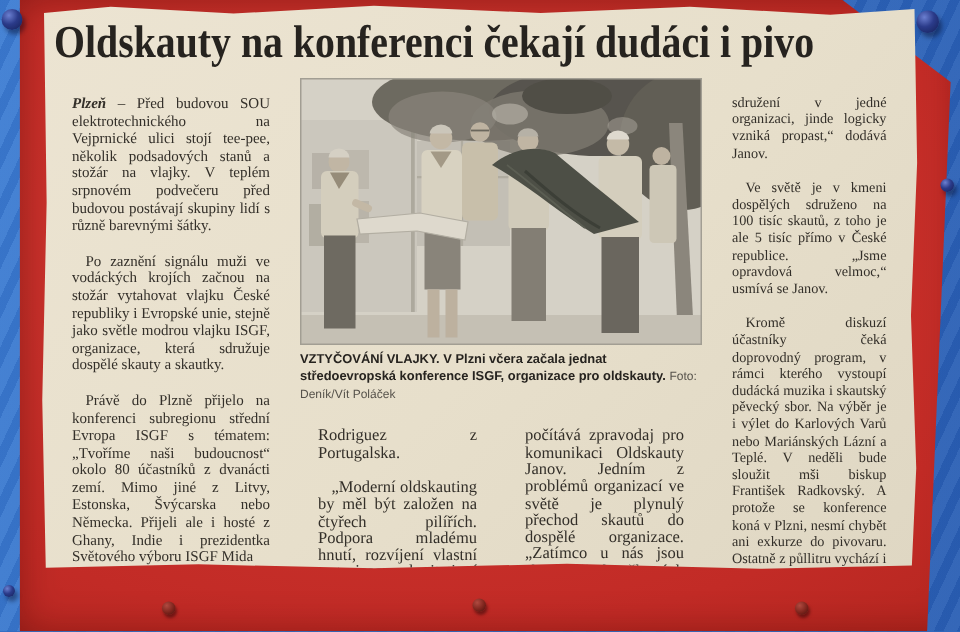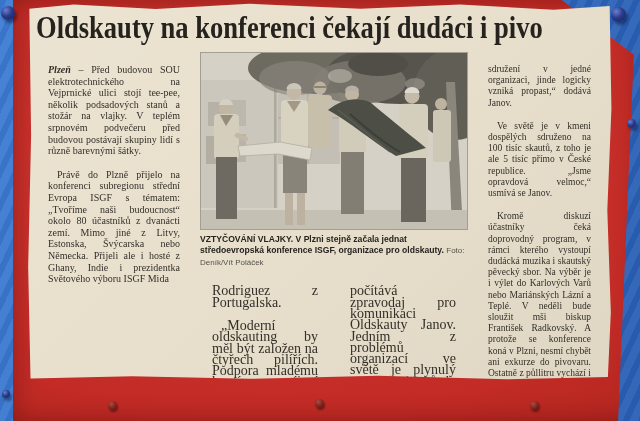--- a/index.html
+++ b/index.html
@@ -21,21 +21,21 @@
   h1.headline{font-family:"Liberation Serif", serif;font-weight:700;color:#26231f;
          font-size:30.5px;margin:2px 0 4px 0;white-space:nowrap;
          transform:scaleX(.87);transform-origin:0 50%;}
   .content{display:flex;gap:8px;margin-top:2px;}
   .col1{width:156px;flex:none;}
   .center{width:268px;flex:none;}
   .col4{flex:1;min-width:0;}
   p.np{margin:12px;text-align:justify;text-indent:9px;font-size:10px;line-height:11.6px;
        color:#332f29;}
   .col4 p.np{font-size:9.5px;line-height:11.2px;}
-  .subcol p.np{font-size:14px;line-height:11.3px;}
+  .subcol p.np{font-size:11px;line-height:11.3px;}
   .noindent{text-indent:0 !important;}
   .lead{font-weight:700;font-style:italic;}
   .byline{font-family:"Liberation Sans", sans-serif;font-size:8px;font-weight:700;
        letter-spacing:.8px;color:#33302a;border-bottom:1.2px solid #4a463f;
        padding-bottom:3px;margin:3px 0 8px 0;width:96%;}
   .photo{width:100%;height:178px;display:block;filter:saturate(.75) contrast(.97);}
   .caption{font-family:"Liberation Sans", sans-serif;font-size:8.6px;line-height:10.8px;
        color:#26231f;margin:4px 0 5px 0;}
   .cap-b{font-weight:700;}
   .credit{font-weight:400;font-size:8px;color:#56524b;}
@@ -62,20 +62,21 @@
 <div class="scene">
   <div class="board"></div>
 
   <div class="paper">
     <h1 class="headline">Oldskauty na konferenci čekají dudáci i pivo</h1>
 
     <div class="content">
 
       <div class="col1">
         <p class="np noindent"><span class="lead">Plzeň</span><span> – Před budovou SOU elektrotechnického na Vejprnické ulici stojí tee-pee, několik podsadových stanů a stožár na vlajky. V teplém srpnovém podvečeru před budovou postávají skupiny lidí s různě barevnými šátky.</span></p>
+        <p class="np">Po zaznění signálu muži ve vodáckých krojích začnou na stožár vytahovat vlajku České republiky i Evropské unie, stejně jako světle modrou vlajku ISGF, organizace, která sdružuje dospělé skauty a skautky.</p>
         <p class="np">Právě do Plzně přijelo na konferenci subregionu střední Evropa ISGF s tématem: „Tvoříme naši budoucnost“ okolo 80 účastníků z dvanácti zemí. Mimo jiné z Litvy, Estonska, Švýcarska nebo Německa. Přijeli ale i hosté z Ghany, Indie i prezidentka Světového výboru ISGF Mida</p>
       </div>
 
       <div class="center">
         <svg class="photo" viewBox="0 0 268 178" preserveAspectRatio="none" xmlns="http://www.w3.org/2000/svg">
           <rect width="268" height="178" fill="#d9d3c5"></rect>
           <g>
             <rect x="0" y="28" width="78" height="128" fill="#cfc9bb"></rect>
             <rect x="8" y="50" width="16" height="24" fill="#bab4a5"></rect>
             <rect x="30" y="48" width="16" height="26" fill="#c0baab"></rect>
@@ -131,21 +132,21 @@
             <path d="M128,58 C150,70 170,88 196,104 L226,96 C204,78 184,62 170,50 C156,44 140,48 128,58 Z" fill="#4b4e41"></path>
             <path d="M150,62 C166,76 182,90 200,100" stroke="#3a3d33" stroke-width="2" fill="none"></path>
             <path d="M138,58 C154,70 172,86 190,100" stroke="#5a5d4e" stroke-width="1.2" fill="none"></path>
           </g>
           <polygon points="38,94 80,90 112,96 110,108 78,102 40,104" fill="#e2dccb" stroke="#b5af9f" stroke-width="0.8"></polygon>
           <rect x="0.5" y="0.5" width="267" height="177" fill="none" stroke="#a59f90"></rect>
         </svg>
 
         <div class="caption">
           <span class="cap-b">VZTYČOVÁNÍ VLAJKY.</span>
-          <span class="cap-b">V Plzni stejně začala jednat středoevropská konference ISGF, organizace pro oldskauty.</span>
+          <span class="cap-b">V Plzni včera začala jednat středoevropská konference ISGF, organizace pro oldskauty.</span>
           <span class="credit">Foto: Deník/Vít Poláček</span>
         </div>
 
         <div class="subcols">
           <div class="subcol">
             <p class="np noindent">Rodriguez z Portugalska.</p>
             <p class="np">„Moderní oldskauting by měl být založen na čtyřech pilířích. Podpora mladému hnutí, rozvíjení vlastní organizace, charitativní činnost a mezinárodní kontakty,“ vy-</p>
           </div>
           <div class="subcol">
             <p class="np noindent">počítává zpravodaj pro komunikaci Oldskauty Janov. Jedním z problémů organizací ve světě je plynulý přechod skautů do dospělé organizace. „Zatímco u nás jsou skauti všech věkových kategorií</p>

